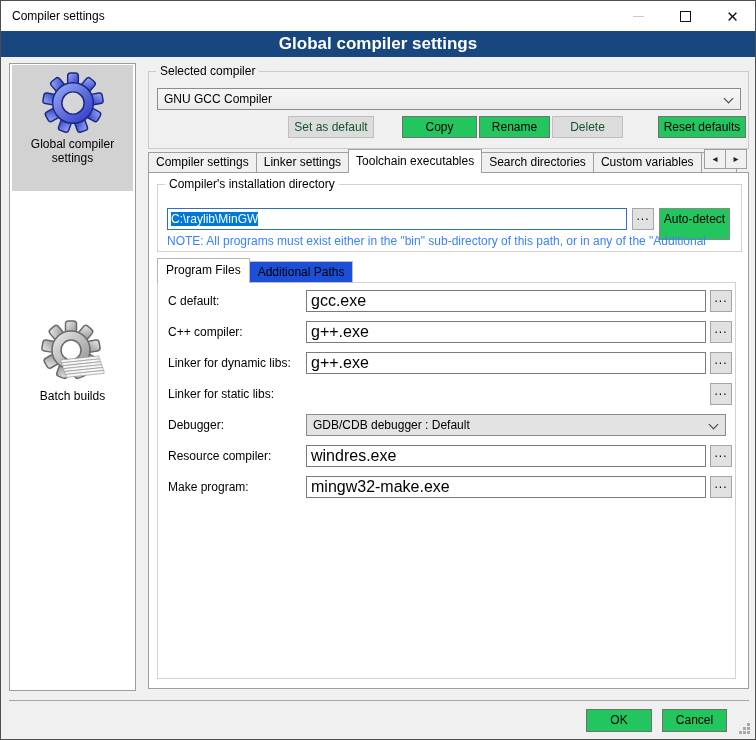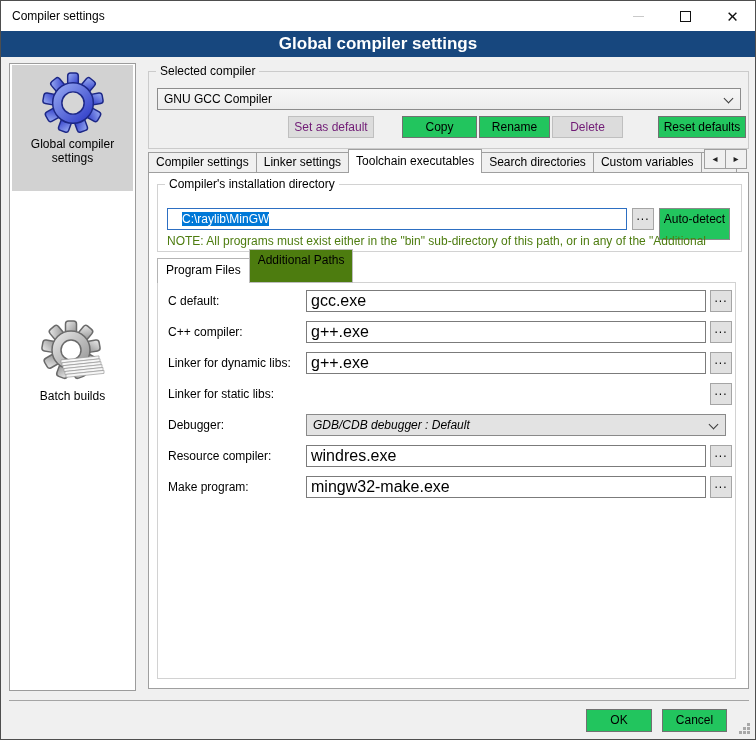--- a/index.html
+++ b/index.html
@@ -33,54 +33,54 @@
   
   .groupbox { position: absolute; border: 1px solid #cbcbcb; }
   .group-legend { position: absolute; top: -8px; left: 7px; background: #f0f0f0; padding: 0 4px; line-height: 14px; }
   .group-legend.on-white { background: #fff; }
   
   .g-compiler { left: 147px; top: 70px; width: 601px; height: 78px; }
   .combo { position: absolute; background: linear-gradient(#f6f6f6, #ececec); border: 1px solid #8c8c8c; line-height: 20px; padding-left: 6px; }
   .combo .chev { position: absolute; right: 8px; top: 6px; width: 7px; height: 7px; border-right: 1.4px solid #3c3c3c; border-bottom: 1.4px solid #3c3c3c; transform: rotate(45deg); }
   .combo-main { left: 8px; top: 16px; width: 584px; height: 22px; }
   .btn { position: absolute; height: 22px; background: #22c55e; border: 1px solid #717171; text-align: center; line-height: 20px; cursor: default; }
-  .btn.disabled { color: #701a75; border-color: #bfbfbf; background: #dcdcdc; }
+  .btn.disabled { color: #14532d; border-color: #bfbfbf; background: #dcdcdc; }
   .b-setdef { left: 139px; top: 44px; width: 86px; }
   .b-copy   { left: 253px; top: 44px; width: 75px; }
   .b-rename { left: 330px; top: 44px; width: 71px; }
   .b-delete { left: 403px; top: 44px; width: 71px; }
   .b-reset  { left: 509px; top: 44px; width: 88px; }
   
   .tabs { position: absolute; left: 147px; top: 148px; width: 601px; height: 24px; display: flex; align-items: flex-end; z-index: 5; overflow: hidden; }
   .tab { height: 21px; background: #f0f0f0; border: 1px solid #9f9f9f; padding: 0 7px; line-height: 19px; white-space: nowrap; margin-right: -1px; }
   .tab.active { height: 24px; background: #fff; border-bottom: none; line-height: 22px; z-index: 6; position: relative; }
   .tab.clipped { width: 36px; overflow: hidden; padding-right: 0; }
   .tab-arrows { position: absolute; right: 2px; top: 0; display: flex; z-index: 7; }
   .arrow-btn { width: 22px; height: 20px; background: #f0f0f0; border: 1px solid #9f9f9f; margin-left: -1px; text-align: center; line-height: 18px; font-size: 10px; color: #222; }
   
   .page { position: absolute; left: 147px; top: 171px; width: 601px; height: 517px; background: #fff; border: 1px solid #9f9f9f; z-index: 1; }
   
   .g-install { left: 8px; top: 11px; width: 585px; height: 68px; border-color: #d2d2d2; }
-  .dir-input { position: absolute; left: 9px; top: 23px; width: 460px; height: 22px; background: #fff; border: 1px solid #2d6fc2; line-height: 20px; padding-left: 14px; white-space: nowrap; overflow: hidden; }
+  .dir-input { position: absolute; left: 9px; top: 23px; width: 460px; height: 22px; background: #fff; border: 1px solid #2d6fc2; line-height: 20px; padding-left: 3px; white-space: nowrap; overflow: hidden; }
   .dir-selection { background: #0078d7; color: #fff; }
   .dots-btn { position: absolute; width: 22px; height: 22px; background: #e1e1e1; border: 1px solid #a5a5a5; text-align: center; line-height: 14px; letter-spacing: 1px; }
   .d-dir { left: 474px; top: 23px; }
   .b-autodetect { left: 501px; top: 23px; width: 71px; height: 32px; border-color: #8a8a8a; }
-  .note { position: absolute; left: 9px; top: 49px; width: 572px; color: #4d7c0f; white-space: nowrap; overflow: hidden; }
+  .note { position: absolute; left: 9px; top: 49px; width: 572px; color: #3b82f6; white-space: nowrap; overflow: hidden; }
   
   .subtabs { position: absolute; left: 8px; top: 85px; height: 25px; display: flex; align-items: flex-end; z-index: 4; }
-  .subtab { height: 34px; background: #4d7c0f; border: 1px solid #bdbdbd; padding: 0 8px; line-height: 20px; white-space: nowrap; margin-right: -1px; }
+  .subtab { height: 22px; background: #1d4ed8; border: 1px solid #bdbdbd; padding: 0 8px; line-height: 20px; white-space: nowrap; margin-right: -1px; }
   .subtab.active { height: 25px; background: #fff; border-bottom: none; line-height: 23px; border-color: #b4b4b4; }
   
   .page2 { position: absolute; left: 8px; top: 109px; width: 579px; height: 397px; background: #fff; border: 1px solid #d2d2d2; z-index: 2; }
   .frow { position: absolute; left: 0; width: 100%; height: 24px; }
   .frow-label { position: absolute; left: 10px; top: 0; line-height: 22px; }
   .frow input { position: absolute; left: 148px; top: 0; width: 400px; height: 22px; border: 1px solid #7b7b7b; padding: 0 4px; font-family: "Liberation Sans", sans-serif; font-size: 16px; background: #fff; }
   .frow .dots-btn { left: 552px; top: 0; }
-  .combo-debugger { left: 148px; top: 0; width: 420px; height: 22px; background: #e3e3e3; border-color: #8a8a8a; font-style: italic; }
+  .combo-debugger { left: 148px; top: 0; width: 420px; height: 22px; background: #e3e3e3; border-color: #8a8a8a; }
   .r0 { top: 7px; } .r1 { top: 38px; } .r2 { top: 69px; } .r3 { top: 100px; }
   .r4 { top: 131px; } .r5 { top: 162px; } .r6 { top: 193px; }
   
   .divider { position: absolute; left: 8px; top: 699px; width: 740px; height: 1px; background: #a5a5a5; }
   .b-ok { left: 585px; top: 708px; width: 66px; height: 23px; }
   .b-cancel { left: 661px; top: 708px; width: 65px; height: 23px; }
   .grip { position: absolute; left: 746px; top: 722px; width: 3px; height: 3px; background: #a8a8a8;
           box-shadow: -4px 4px #a8a8a8, 0 4px #a8a8a8, -8px 8px #a8a8a8, -4px 8px #a8a8a8, 0 8px #a8a8a8; }
 </style>
 </head>

